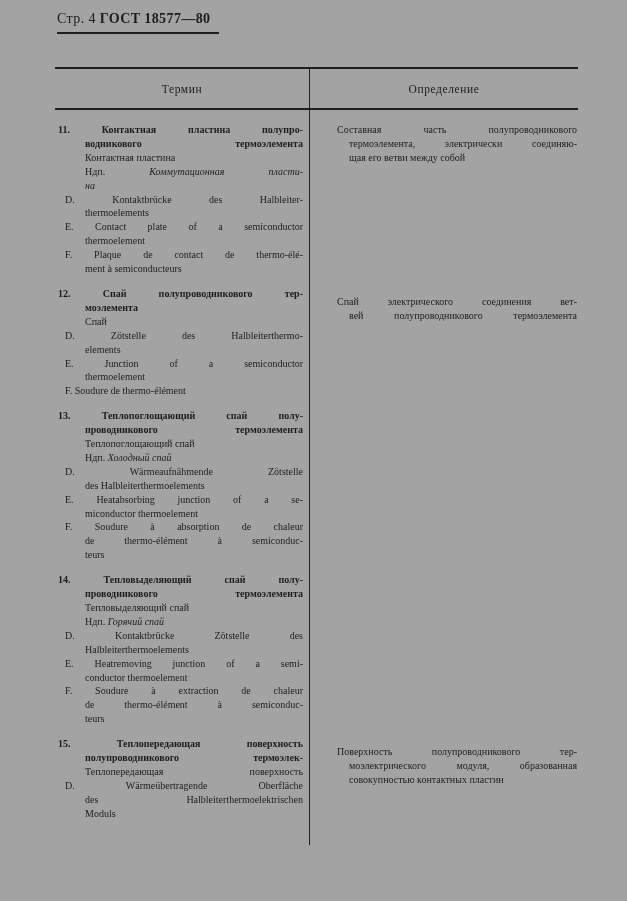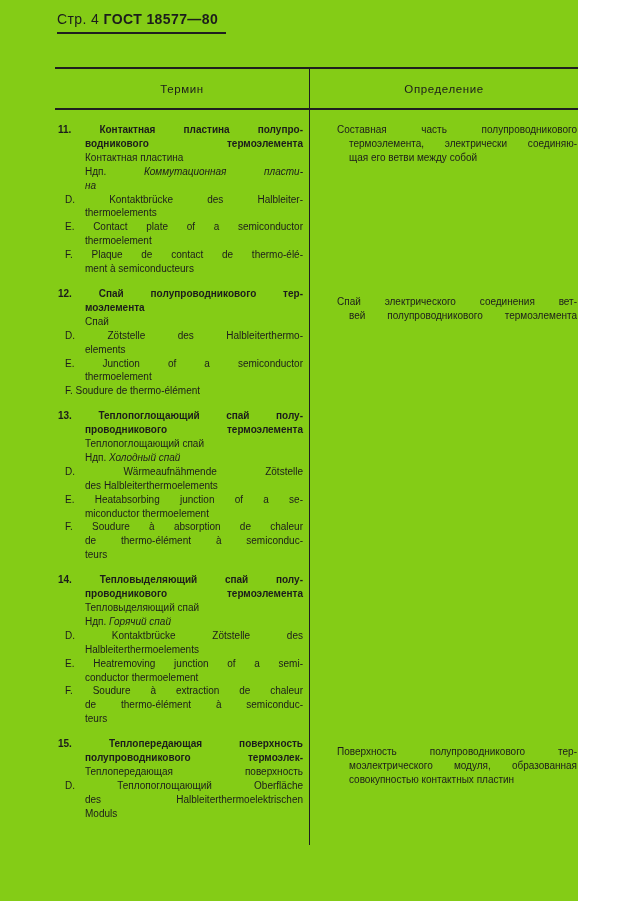--- a/index.html
+++ b/index.html
@@ -1,21 +1,21 @@
 <!DOCTYPE html>
 <html><head>
 <meta charset="utf-8">
 <style>
   html, body { margin: 0; padding: 0; background: #ffffff; }
   .page {
     position: relative;
-    width: 578px; height: 901px;
-    background: #84cc16;
+    width: 627px; height: 901px;
+    background: #a3a3a3;
     color: #1c1c1c;
-    font-family: Liberation Sans, sans-serif;
+    font-family: Liberation Serif, serif;
     overflow: hidden;
   }
   .page-header {
     position: absolute;
     left: 57px; top: 11px;
     font-size: 14px;
     letter-spacing: 0.4px;
     padding: 0 8px 5px 0;
     border-bottom: 2px solid #1f1f1f;
     white-space: nowrap;
@@ -140,21 +140,21 @@
             <div class="ln cont st-reg"><span class="txt">teurs</span></div>
           </div>
     <div class="tcell def-col"></div>
   </div>
 
   <div class="trow">
     <div class="tcell term-col">
             <div class="ln num st-bold j"><span class="pre">15. </span><span class="txt">Теплопередающая поверхность</span></div>
             <div class="ln cont st-bold j"><span class="txt">полупроводникового термоэлек-</span></div>
             <div class="ln cont st-reg j"><span class="txt">Теплопередающая поверхность</span></div>
-            <div class="ln lang st-reg j"><span class="pre">D. </span><span class="txt">Теплопоглощающий Oberfläche</span></div>
+            <div class="ln lang st-reg j"><span class="pre">D. </span><span class="txt">Wärmeübertragende Oberfläche</span></div>
             <div class="ln cont st-reg j"><span class="txt">des Halbleiterthermoelektrischen</span></div>
             <div class="ln cont st-reg"><span class="txt">Moduls</span></div>
           </div>
     <div class="tcell def-col">
             <div class="ln first st-reg j"><span class="txt">Поверхность полупроводникового тер-</span></div>
             <div class="ln cont st-reg j"><span class="txt">моэлектрического модуля, образованная</span></div>
             <div class="ln cont st-reg"><span class="txt">совокупностью контактных пластин</span></div>
           </div>
   </div>
 

